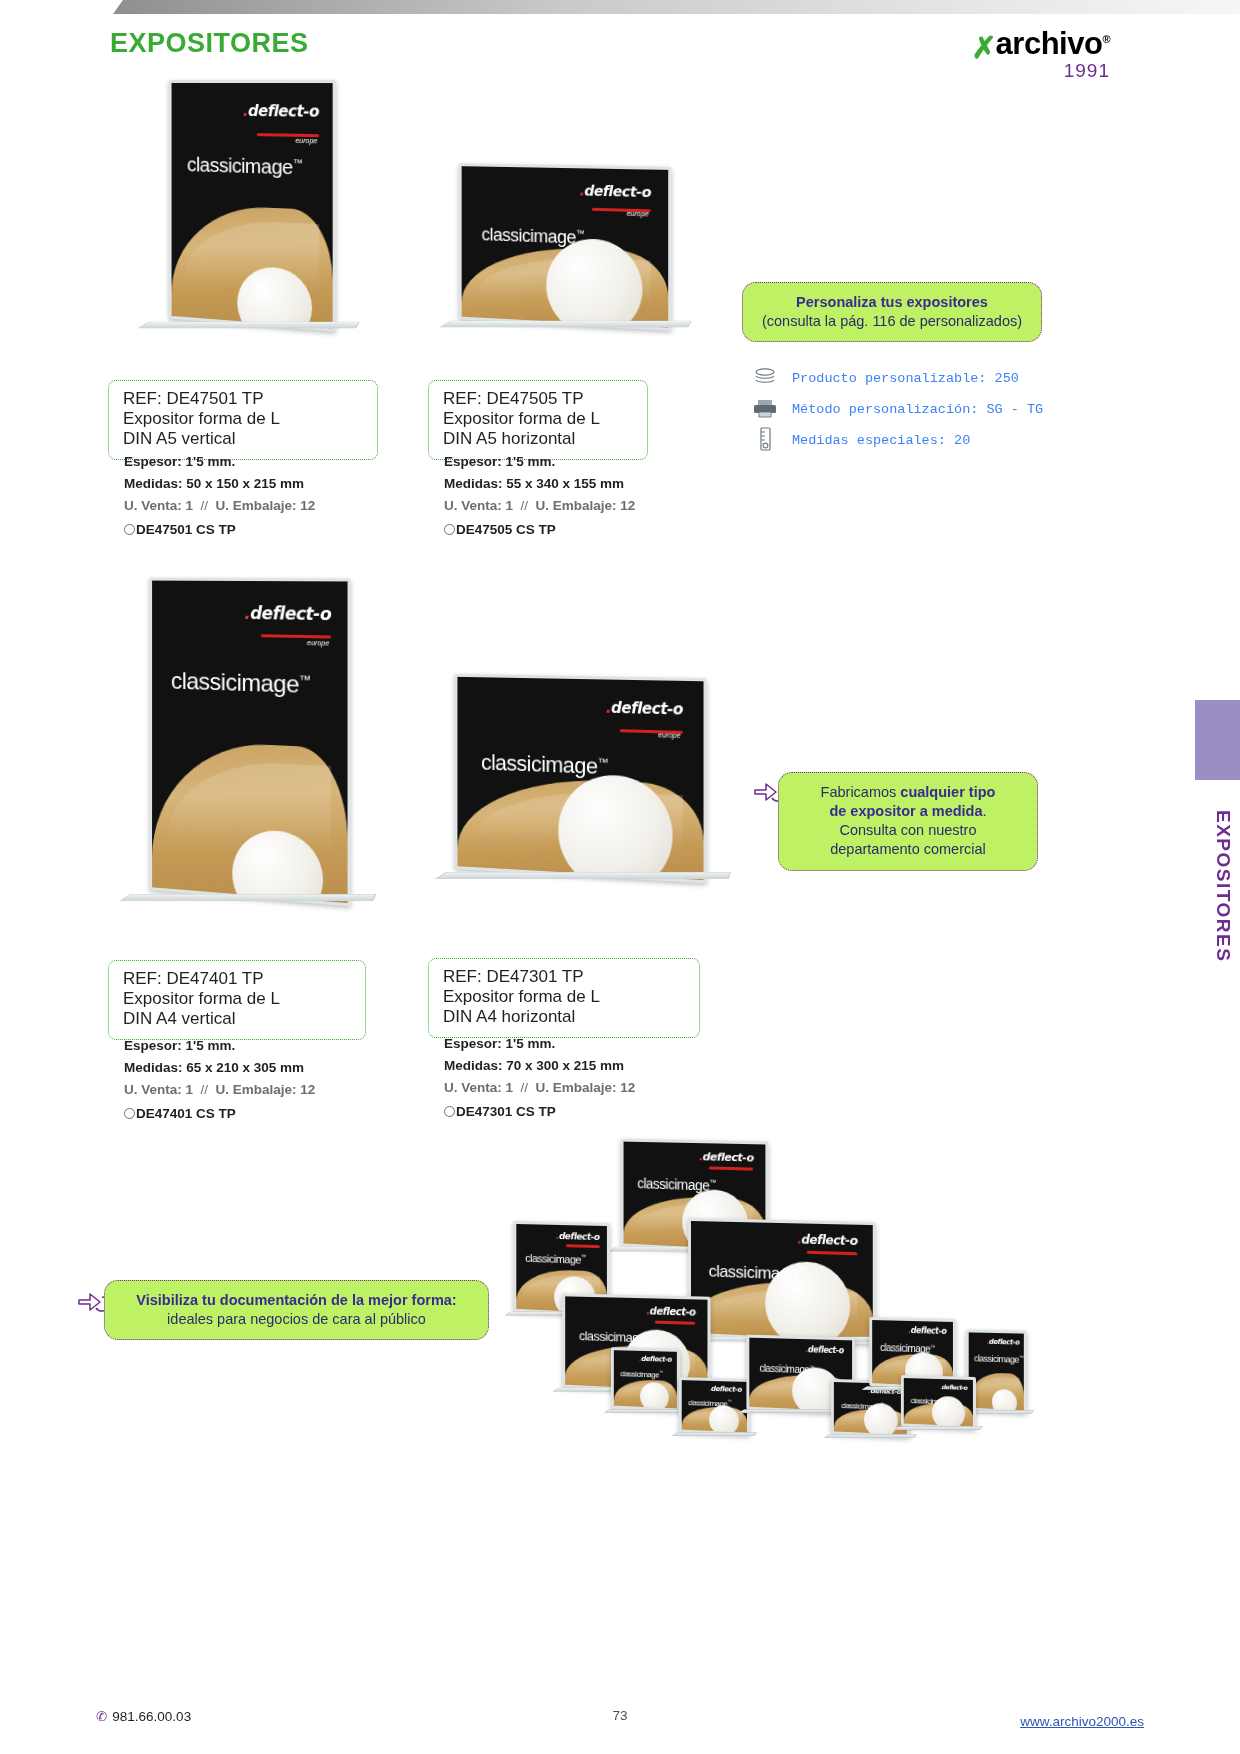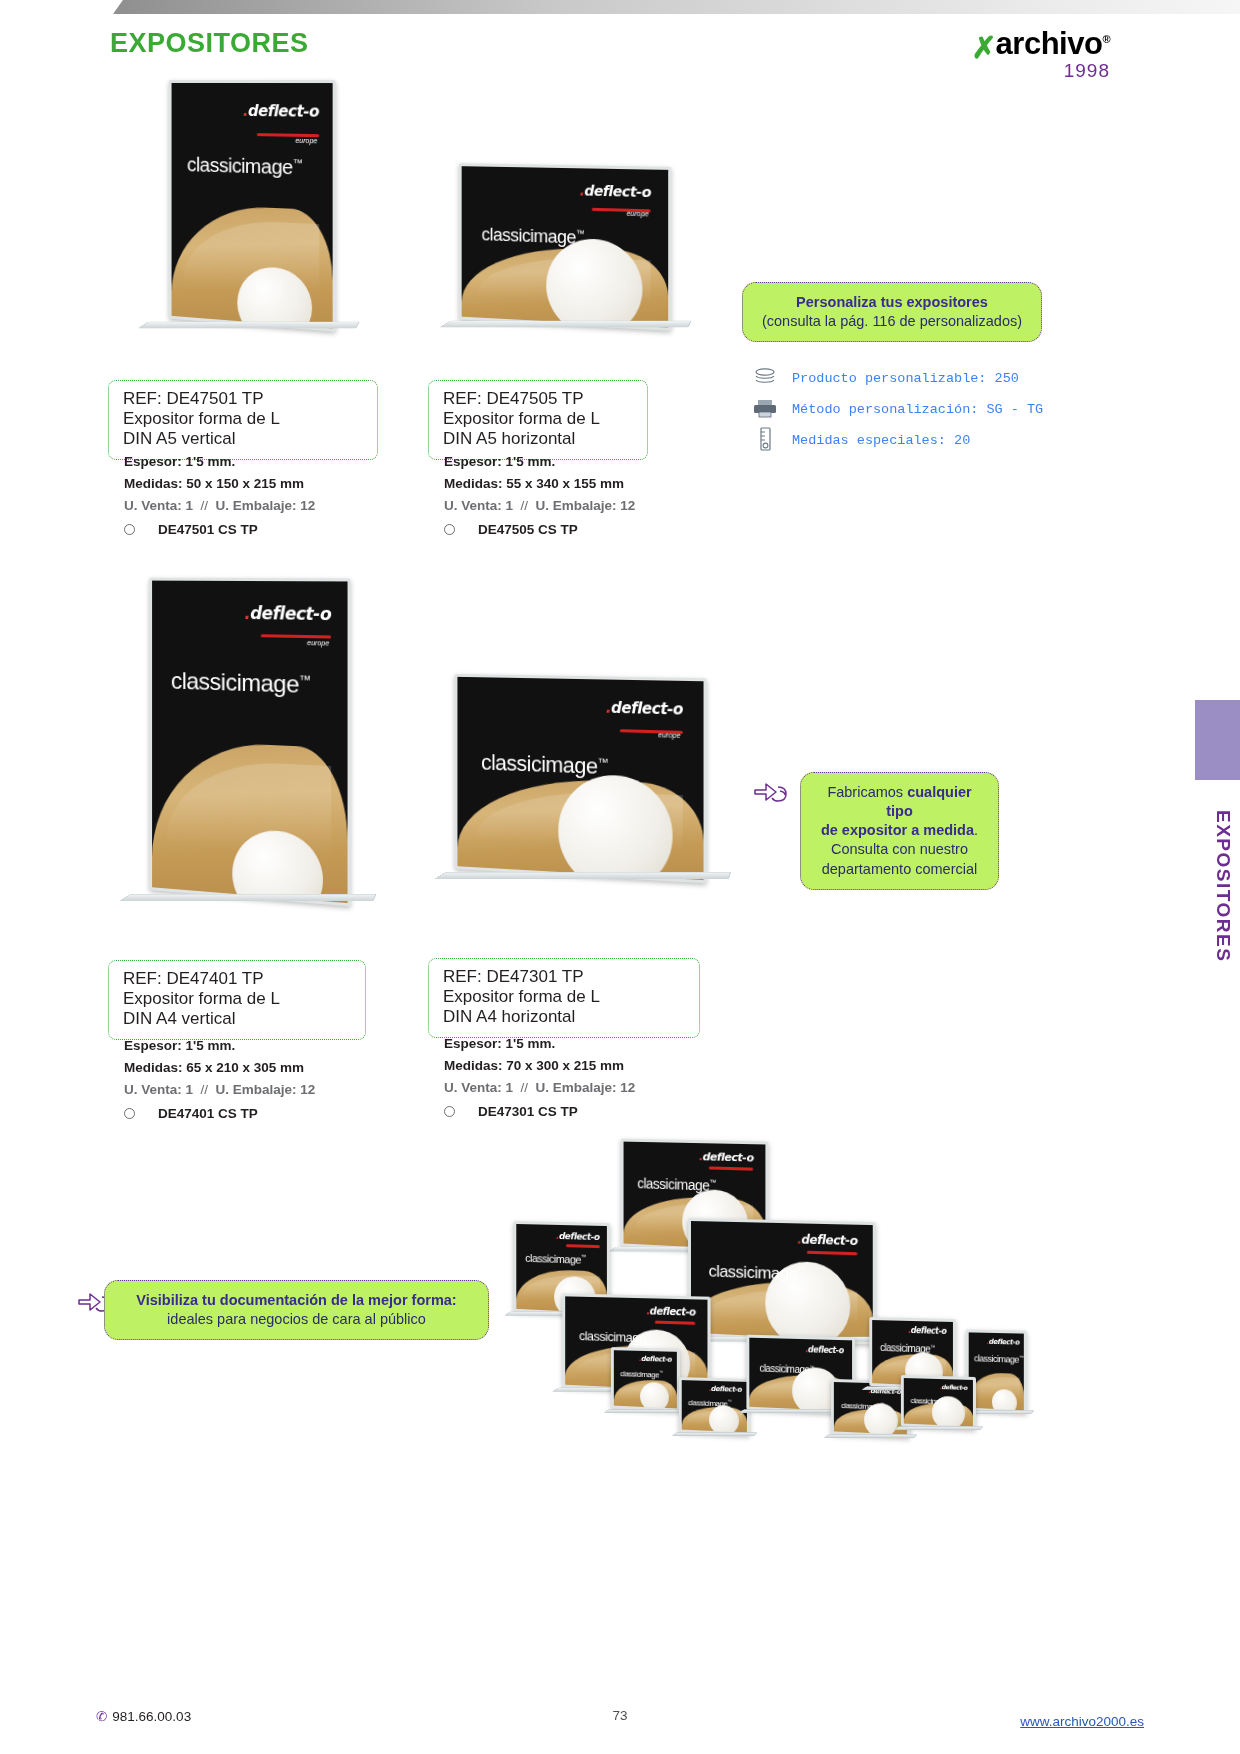--- a/index.html
+++ b/index.html
@@ -181,21 +181,21 @@
     position: absolute;
     font-size: 13.5px;
     color: #231f20;
     line-height: 1.62;
   }
   .specs .grey { color: #6d6e71; }
   .specs b { font-weight: bold; }
   .variant {
     display: flex;
     align-items: center;
-    gap: 23px;
+    gap: 1px;
     margin-top: 2px;
   }
   .circle-o {
     display: inline-block;
     width: 11px; height: 11px;
     border: 1.3px solid #6d6e71;
     border-radius: 50%;
   }
 
   
@@ -280,21 +280,21 @@
   <div class="topbar-white-cut"></div>
 </div>
 
 <div class="page-title">EXPOSITORES</div>
 
 <div class="logo">
   <div class="logo-x">✗</div>
   <div class="logo-main">
     <span>archivo</span><span class="logo-sup">®</span>
   </div>
-  <div class="logo-sub">1998</div>
+  <div class="logo-sub">1991</div>
 </div>
 
 <div class="side-tab"></div>
 <div class="side-label">EXPOSITORES</div>
 
 <div class="holder" style="left:135px; top:80px; width:230px; height:290px;">
   <div class="card" style="left:30px; top:0; width:170px; height:245px; transform: perspective(600px) rotateY(-11deg) skewY(2.2deg);">
     <div class="dune"></div>
     <div class="disc"></div>
     <div class="brand" style="font-size:15px; top:8%;">
@@ -459,21 +459,21 @@
 
 <div class="hand-icon" style="left:752px; top:778px;">
   <svg width="42" height="34" viewBox="0 0 42 34">
     <g fill="none" stroke="#6e2d91" stroke-width="1.5" stroke-linejoin="round">
       <path d="M3 12 L14 12 L14 6 L24 14 L14 22 L14 16 L3 16 Z"></path>
       <path d="M26 9 q8 0 8 7 q0 7 -8 7 q-4 0 -6 -3"></path>
       <path d="M28 13 q5 1 5 4"></path>
     </g>
   </svg>
 </div>
-<div class="bubble" style="left:800px; top:772px; width:199px;">
+<div class="bubble" style="left:778px; top:772px; width:260px;">
   <div>
     <span>Fabricamos </span><span class="hl">cualquier tipo</span>
   </div>
   <div>
     <span class="hl">de expositor a medida</span><span>.</span>
   </div>
   <div>Consulta con nuestro</div>
   <div>departamento comercial</div>
 </div>
 

